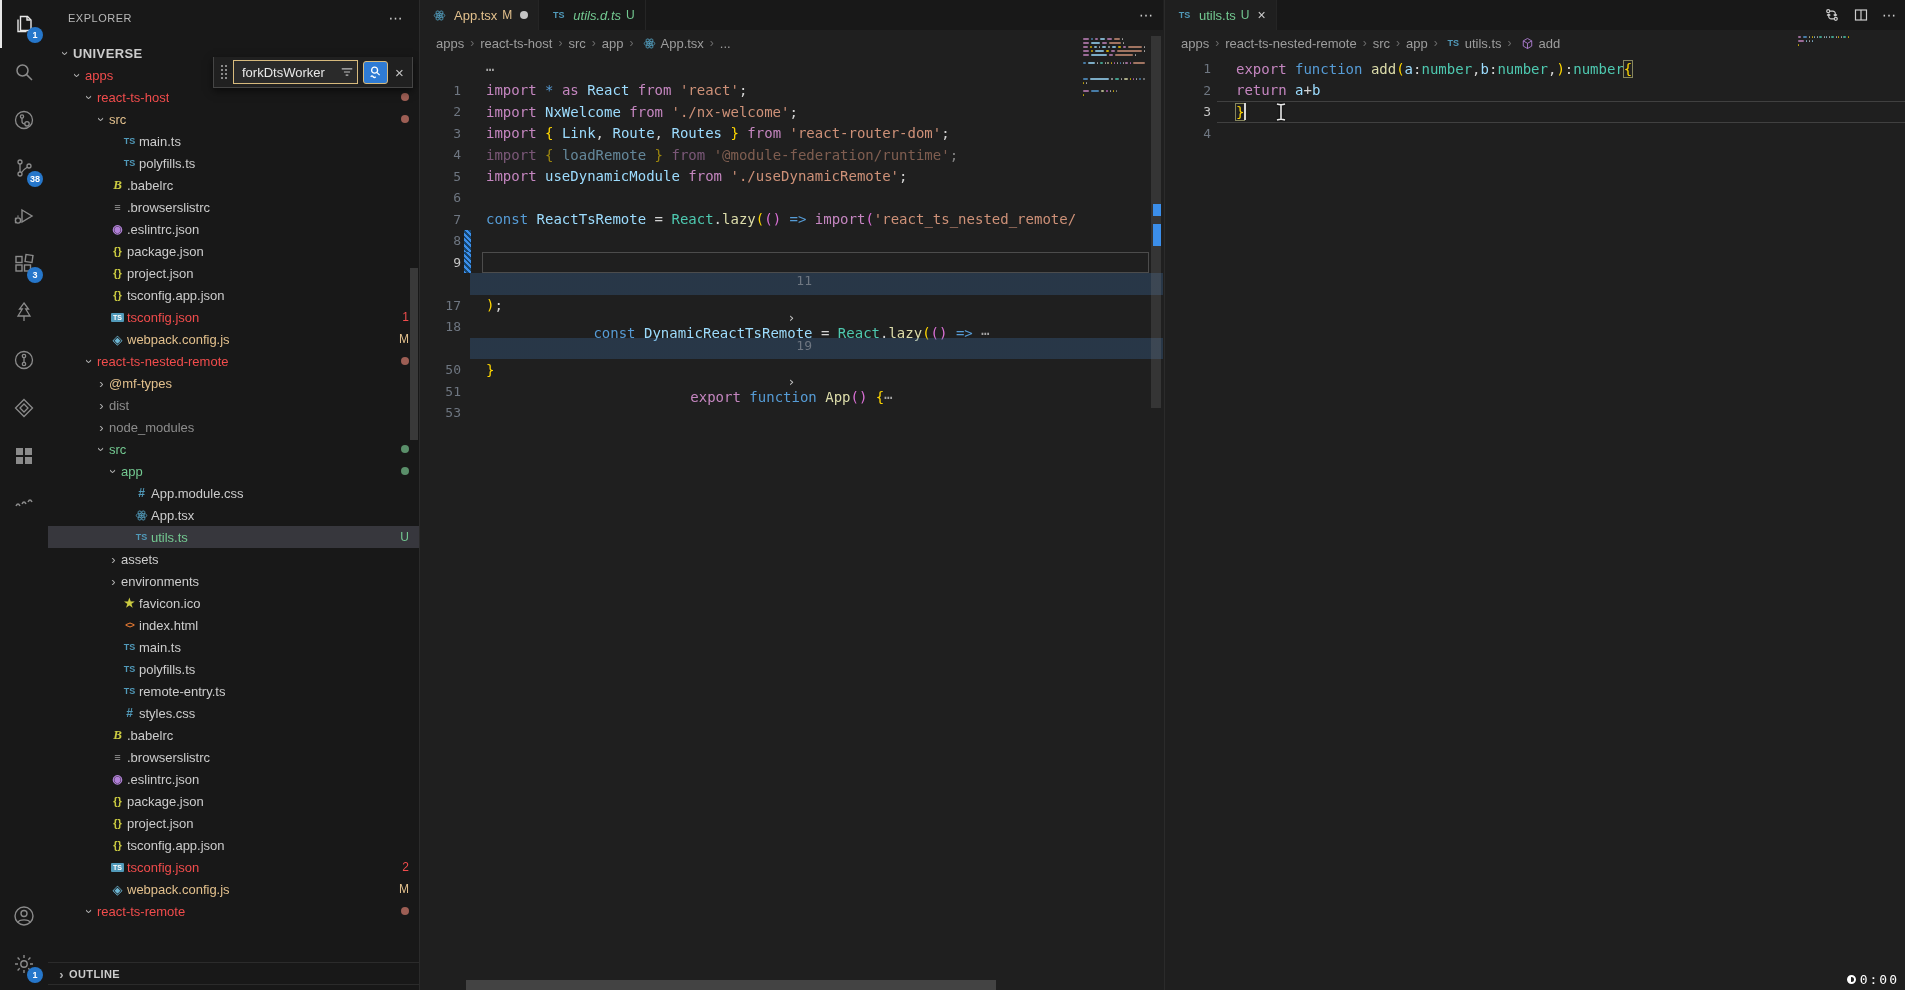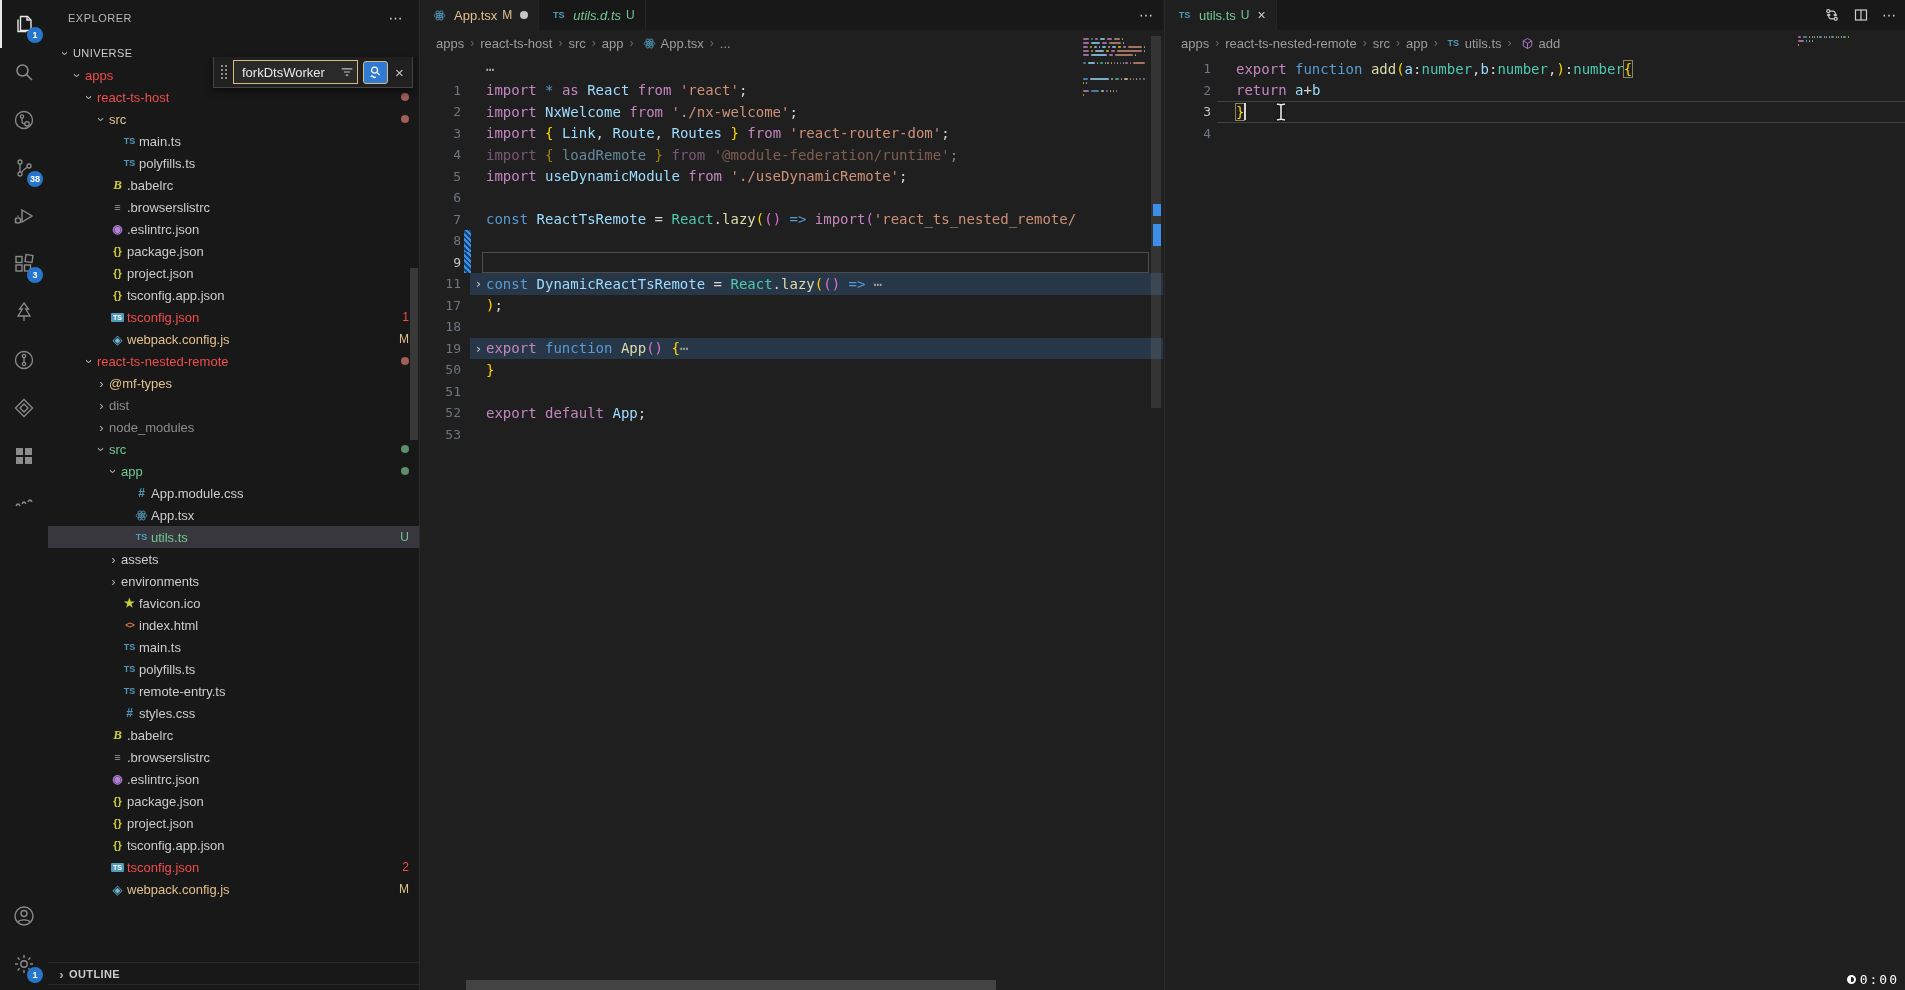--- a/index.html
+++ b/index.html
@@ -20,21 +20,21 @@
   .sidebar{position:absolute;left:48px;top:0;width:371px;height:100%;background:#181818;border-right:1px solid #2b2b2b;overflow:hidden;}
   .sb-header{height:36px;display:flex;align-items:center;padding:0 16px 0 20px;font-size:11px;color:#b8b8b8;letter-spacing:.5px;}
   .sb-header .more{margin-left:auto;color:#cccccc;font-size:14px;cursor:pointer;}
   .tree{position:absolute;left:0;right:0;top:42px;}
   .row{height:22px;display:flex;align-items:center;padding-right:10px;position:relative;cursor:pointer;white-space:nowrap;}
   .row.selected{background:#37373d;}
   .chev{width:15px;flex:none;color:#b0b0b0;font-size:13px;text-align:center;line-height:1;}
   .chev.open{transform:rotate(90deg);}
   .fic{width:19px;flex:none;display:flex;align-items:center;justify-content:center;font-weight:bold;}
   .lbl{overflow:hidden;text-overflow:ellipsis;}
-  .lbl.bold{font-weight:normal;font-size:11px;letter-spacing:.4px;}
+  .lbl.bold{font-weight:bold;font-size:13px;letter-spacing:.4px;}
   .rbadge{margin-left:auto;font-size:12px;}
   .rdot{margin-left:auto;width:8px;height:8px;border-radius:50%;}
   .ic-ts{color:#519aba;font-size:9px;}
   .ic-tsc{background:#519aba;color:#fff;font-size:7px;padding:1px 2px;border-radius:1px;}
   .ic-json{color:#cbcb41;font-size:11px;}
   .ic-babel{color:#cbcb41;font-style:italic;font-family:"Liberation Serif",serif;font-size:13px;}
   .ic-lines{color:#9e9e9e;font-size:11px;}
   .ic-eslint{color:#b180d7;font-size:12px;}
   .ic-webpack{color:#6eb7d4;font-size:13px;font-weight:normal;}
   .ic-star{color:#cbcb41;font-size:12px;}
@@ -70,21 +70,21 @@
   .crumbs .sep{color:#6a6a6a;font-size:12px;padding:0 2px;}
   .crumbs .cicon{display:flex;align-items:center;margin-right:2px;}
   
   .code{position:relative;padding-top:2px;}
   .cline{position:relative;height:21.5px;display:flex;align-items:center;font-family:"DejaVu Sans Mono",monospace;font-size:14px;white-space:pre;}
   .lnum{width:41px;text-align:right;color:#6e7681;flex:none;font-size:13px;}
   .gutterslot{width:7px;height:100%;flex:none;margin-left:3px;}
   .gutterslot.blue{background:repeating-linear-gradient(45deg,#3b8eea 0 2px,#17456e 2px 4px);}
   .foldcol{width:15px;flex:none;text-align:center;color:#c5c5c5;font-size:13px;}
   .prer{color:#8a8a8a;}
-  .cline.hl{background:linear-gradient(90deg,rgba(0,0,0,0) 0 50px,rgba(59,105,156,.32) 50px);}
+  .cline.hl{background:linear-gradient(90deg,rgba(0,0,0,0) 0 50px,rgba(59,105,156,.32) 50px);flex-direction:column;}
   .cline .curbox{position:absolute;left:62px;right:14px;top:0;bottom:0;border:1px solid #4c4c4c;pointer-events:none;}
   .curline2{position:absolute;left:52px;right:0;top:0;bottom:0;border-top:1px solid #404040;border-bottom:1px solid #404040;pointer-events:none;}
   .tok-pb{border:1px solid #86865e;margin:0 -1px;}
   .cursorbar{display:inline-block;width:2px;height:17px;background:#d7d7d7;vertical-align:middle;margin-left:0px;}
   
   .minimap{position:absolute;display:flex;flex-direction:column;gap:2px;}
   .mline{height:2px;display:flex;gap:2px;}
   .mline i{height:2px;border-radius:1px;}
   .vscroll{position:absolute;right:0;top:32px;width:14px;bottom:0;}
   .vslider{position:absolute;left:2px;right:2px;top:4px;height:372px;background:rgba(121,121,121,.25);}
@@ -480,20 +480,25 @@
           <span class="rbadge" style="color: rgb(241, 76, 76);">2</span>
         </div>
         <div class="row" style="padding-left: 46px;">
           <span style="width: 14px; flex: 0 0 auto;"></span>
           <span class="fic">
             <span class="ic-webpack">◈</span>
           </span>
           <span class="lbl" style="color: rgb(226, 192, 141);">webpack.config.js</span>
           <span class="rbadge" style="color: rgb(226, 192, 141);">M</span>
         </div>
+        <div class="row" style="padding-left: 34px;">
+          <span class="chev open">›</span>
+          <span class="lbl" style="color: rgb(241, 76, 76);">react-ts-remote</span>
+          <span class="rdot" style="background: rgb(157, 94, 84);"></span>
+        </div>
       </div>
     <div id="panels">
         <div class="panel-row" style="top: 962px;">
           <span class="chev" style="margin-left: 6px;">›</span>
           <span>OUTLINE</span>
         </div>
         <div class="panel-row" style="top: 984px;">
           <span class="chev" style="margin-left: 6px;">›</span>
         </div>
       </div>
@@ -587,21 +592,20 @@
         <div class="cline"><span class="lnum" style="width: 41px;">6</span><span class="gutterslot"></span><span class="foldcol"></span><span style="white-space: pre;"></span></div>
         <div class="cline"><span class="lnum" style="width: 41px;">7</span><span class="gutterslot"></span><span class="foldcol"></span><span style="white-space: pre;"><span style="color: rgb(86, 156, 214);">const </span><span style="color: rgb(156, 220, 254);">ReactTsRemote </span><span style="color: rgb(212, 212, 212);">= </span><span style="color: rgb(78, 201, 176);">React</span><span style="color: rgb(212, 212, 212);">.</span><span style="color: rgb(220, 220, 170);">lazy</span><span style="color: rgb(255, 215, 0);">(</span><span style="color: rgb(218, 112, 214);">()</span><span style="color: rgb(212, 212, 212);"> </span><span style="color: rgb(86, 156, 214);">=&gt;</span><span style="color: rgb(212, 212, 212);"> </span><span style="color: rgb(197, 134, 192);">import</span><span style="color: rgb(218, 112, 214);">(</span><span style="color: rgb(206, 145, 120);">'react_ts_nested_remote/</span></span></div>
         <div class="cline"><span class="lnum" style="width: 41px;">8</span><span class="gutterslot blue"></span><span class="foldcol"></span><span style="white-space: pre;"></span></div>
         <div class="cline"><span class="lnum" style="color: rgb(198, 198, 198); width: 41px;">9</span><span class="gutterslot blue"></span><span class="foldcol"></span><span style="white-space: pre;"></span><span class="curbox"></span></div>
         <div class="cline hl"><span class="lnum" style="width: 41px;">11</span><span class="gutterslot"></span><span class="foldcol">›</span><span style="white-space: pre;"><span style="color: rgb(86, 156, 214);">const </span><span style="color: rgb(156, 220, 254);">DynamicReactTsRemote </span><span style="color: rgb(212, 212, 212);">= </span><span style="color: rgb(78, 201, 176);">React</span><span style="color: rgb(212, 212, 212);">.</span><span style="color: rgb(220, 220, 170);">lazy</span><span style="color: rgb(255, 215, 0);">(</span><span style="color: rgb(218, 112, 214);">()</span><span style="color: rgb(212, 212, 212);"> </span><span style="color: rgb(86, 156, 214);">=&gt;</span><span style="color: rgb(166, 166, 166);"> ⋯</span></span></div>
         <div class="cline"><span class="lnum" style="width: 41px;">17</span><span class="gutterslot"></span><span class="foldcol"></span><span style="white-space: pre;"><span style="color: rgb(255, 215, 0);">)</span><span style="color: rgb(212, 212, 212);">;</span></span></div>
         <div class="cline"><span class="lnum" style="width: 41px;">18</span><span class="gutterslot"></span><span class="foldcol"></span><span style="white-space: pre;"></span></div>
         <div class="cline hl"><span class="lnum" style="width: 41px;">19</span><span class="gutterslot"></span><span class="foldcol">›</span><span style="white-space: pre;"><span style="color: rgb(197, 134, 192);">export </span><span style="color: rgb(86, 156, 214);">function </span><span style="color: rgb(220, 220, 170);">App</span><span style="color: rgb(218, 112, 214);">()</span><span style="color: rgb(212, 212, 212);"> </span><span style="color: rgb(255, 215, 0);">{</span><span style="color: rgb(166, 166, 166);">⋯</span></span></div>
         <div class="cline"><span class="lnum" style="width: 41px;">50</span><span class="gutterslot"></span><span class="foldcol"></span><span style="white-space: pre;"><span style="color: rgb(255, 215, 0);">}</span></span></div>
         <div class="cline"><span class="lnum" style="width: 41px;">51</span><span class="gutterslot"></span><span class="foldcol"></span><span style="white-space: pre;"></span></div>
-        <div class="cline"><span class="lnum" style="width: 41px;">52</span><span class="gutterslot"></span><span class="foldcol"></span><span style="white-space: pre;"><span style="color: rgb(197, 134, 192);">export </span><span style="color: rgb(197, 134, 192);">default </span><span style="color: rgb(156, 220, 254);">App</span><span style="color: rgb(212, 212, 212);">;</span></span></div>
         <div class="cline"><span class="lnum" style="width: 41px;">53</span><span class="gutterslot"></span><span class="foldcol"></span><span style="white-space: pre;"></span></div>
       </div>
     <div class="minimap" id="mmL" style="right:18px;top:38px;width:62px;">
         <div class="mline">
           <i style="width: 6.3px; background: rgb(197, 134, 192); opacity: 0.75;"></i>
           <i style="width: 1.8px; background: rgb(86, 156, 214); opacity: 0.75;"></i>
           <i style="width: 2.7px; background: rgb(197, 134, 192); opacity: 0.75;"></i>
           <i style="width: 5.4px; background: rgb(156, 220, 254); opacity: 0.75;"></i>
           <i style="width: 4.5px; background: rgb(197, 134, 192); opacity: 0.75;"></i>
           <i style="width: 6.3px; background: rgb(206, 145, 120); opacity: 0.75;"></i>

